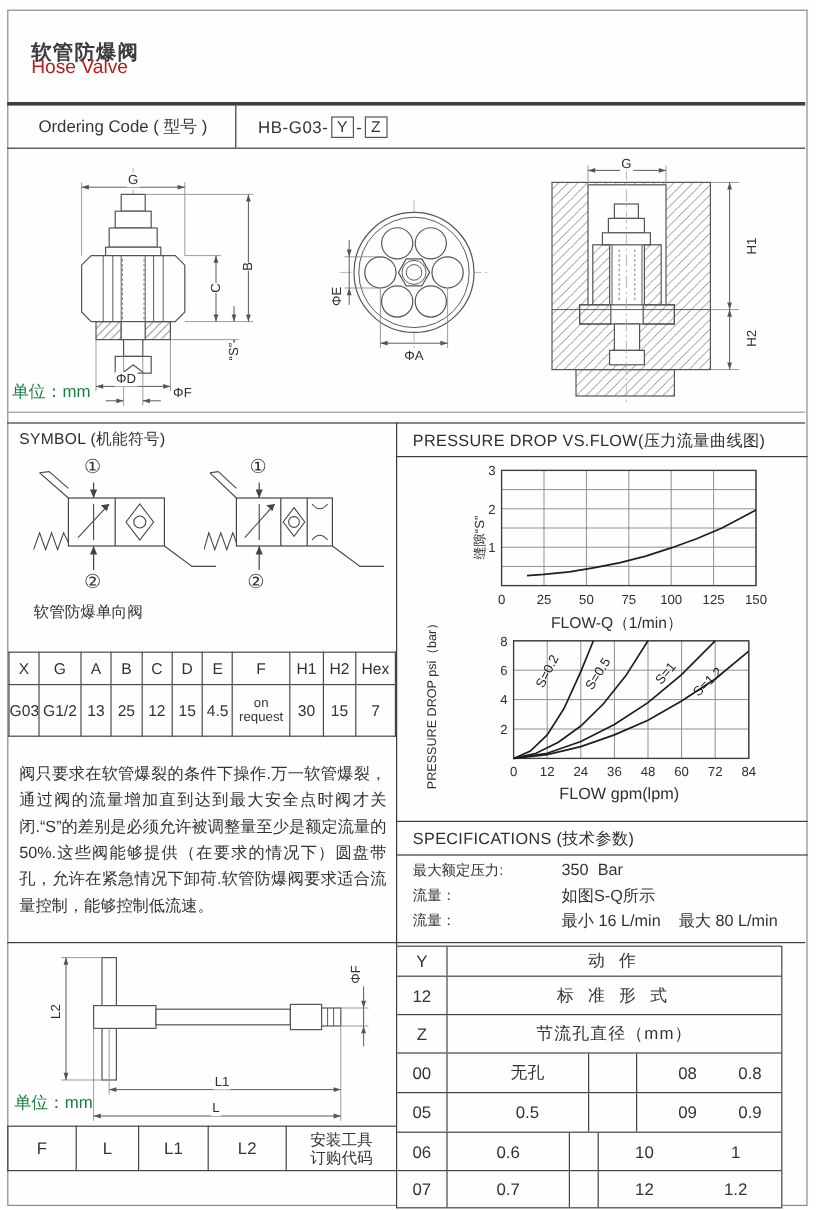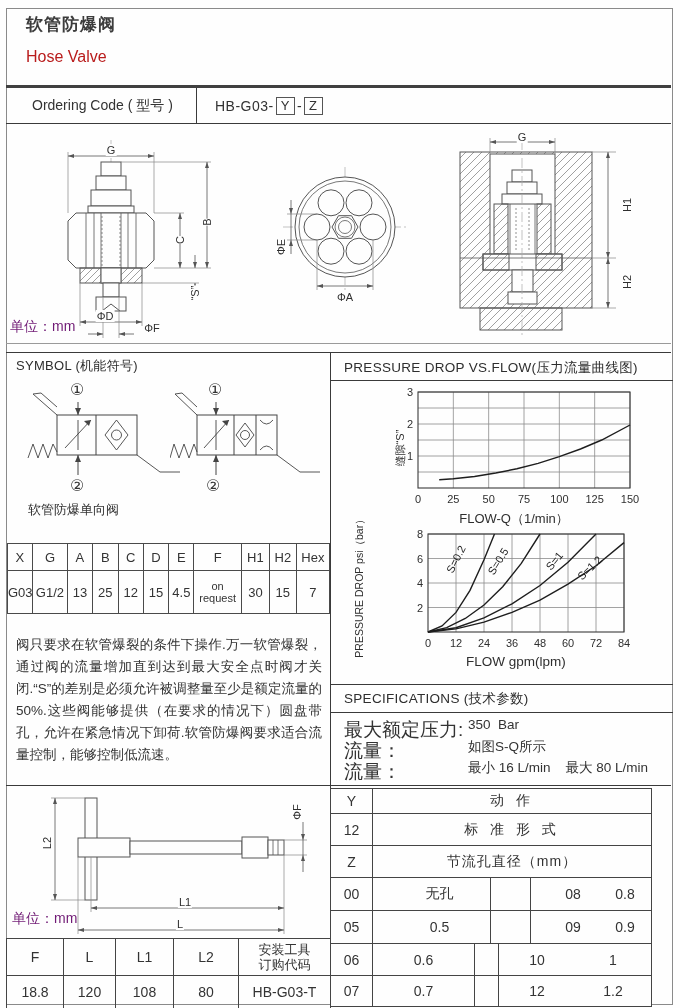--- a/index.html
+++ b/index.html
@@ -2,40 +2,40 @@
 <html><head>
 <meta charset="utf-8">
 <style>
   html,body{margin:0;padding:0;background:#fff;}
   .page{position:relative;width:680px;height:1008px;background:#fefefe;overflow:hidden;
         font-family:"Liberation Sans","DejaVu Sans",sans-serif;color:#333;}
   .abs{position:absolute;}
   .frame{position:absolute;left:6px;top:8px;width:665px;height:995px;border:1px solid #8a8a8a;}
   .hr{position:absolute;height:0;border-top:1px solid #3a3a3a;}
   .vr{position:absolute;width:0;border-left:1px solid #3a3a3a;}
-  .title-cn{left:26px;top:13px;font-size:17px;font-weight:bold;color:#3c3c3c;letter-spacing:1px;}
+  .title-cn{left:26px;top:32px;font-size:17px;font-weight:bold;color:#3c3c3c;letter-spacing:1px;}
   .title-en{left:26px;top:48px;font-size:16px;color:#b91c1c;}
   .order-row{left:6px;top:85px;width:665px;height:35px;border-top:3px solid #404040;border-bottom:1px solid #3a3a3a;display:flex;}
   .order-label{width:191px;border-right:1px solid #3a3a3a;line-height:34px;padding-left:26px;font-size:14px;box-sizing:border-box;}
   .order-code{display:flex;align-items:center;padding-left:18px;font-size:14px;letter-spacing:.5px;gap:2px;}
   .code-box{display:inline-block;border:1px solid #555;padding:0 4px;line-height:16px;font-size:13px;}
   .hlab{position:absolute;transform:translate(-50%,-50%);font-size:11px;color:#2f2f2f;white-space:nowrap;background:#fefefe;padding:0 1px;}
   .vlab{position:absolute;transform:translate(-50%,-50%) rotate(-90deg);font-size:11px;color:#2f2f2f;white-space:nowrap;background:#fefefe;}
-  .unit{position:absolute;font-size:14px;color:#701a75;}
+  .unit{position:absolute;font-size:14px;color:#15803d;}
   .sec-title{position:absolute;font-size:13px;color:#2e2e2e;letter-spacing:.3px;}
   .sym-caption{position:absolute;font-size:13px;color:#333;line-height:19px;}
   .port{position:absolute;font-size:16px;color:#333;line-height:16px;}
   .dim-table{position:absolute;left:7px;top:543px;width:323px;border-collapse:collapse;table-layout:fixed;font-size:13px;color:#333;}
   .dim-table td{border:1px solid #4a4a4a;text-align:center;padding:0;overflow:hidden;}
   .dim-table .hrow td{height:26px;}
   .dim-table .drow td{height:42px;}
   .dim-table .small{font-size:11px;line-height:12px;}
   .desc{position:absolute;left:16px;top:634px;width:306px;font-size:13.5px;line-height:22px;text-align:justify;color:#333;}
   .xlabel{position:absolute;text-align:center;font-size:13px;color:#2f2f2f;}
-  .spec-label{position:absolute;font-size:19px;color:#333;}
+  .spec-label{position:absolute;font-size:12px;color:#333;}
   .spec-value{position:absolute;font-size:13.5px;color:#333;white-space:pre;}
   .yz{position:absolute;left:330px;top:788px;width:322px;border:1px solid #444;box-sizing:border-box;font-size:14px;color:#333;background:#fefefe;}
   .yz-row{display:flex;border-bottom:1px solid #444;align-items:stretch;}
   .yz-row:last-child{border-bottom:none;}
   .yz-c1{width:42px;border-right:1px solid #444;display:flex;align-items:center;justify-content:center;box-sizing:border-box;}
   .yz-desc{flex:1;display:flex;align-items:center;justify-content:center;letter-spacing:4px;}
   .yz-v1{width:102px;border-right:1px solid #444;display:flex;align-items:center;justify-content:center;box-sizing:border-box;}
   .yz-gap{width:24px;border-right:1px solid #444;box-sizing:border-box;}
   .yz-combo{flex:1;display:flex;align-items:center;}
   .yz-combo span{width:50%;text-align:center;}
@@ -443,27 +443,20 @@
       </colgroup>
     <tbody>
         <tr class="hrow">
       <td>F</td>
       <td>L</td>
       <td>L1</td>
       <td>L2</td>
       <td class="two-line">安装工具
 订购代码</td>
     </tr>
-    <tr class="drow">
-      <td>18.8</td>
-      <td>120</td>
-      <td>108</td>
-      <td>80</td>
-      <td>HB-G03-T</td>
-    </tr>
   </tbody>
     </table>
 
   <div class="yz">
     <div class="yz-row h24">
       <div class="yz-c1">Y</div>
       <div class="yz-desc">动 作</div>
     </div>
     <div class="yz-row h31">
       <div class="yz-c1">12</div>

